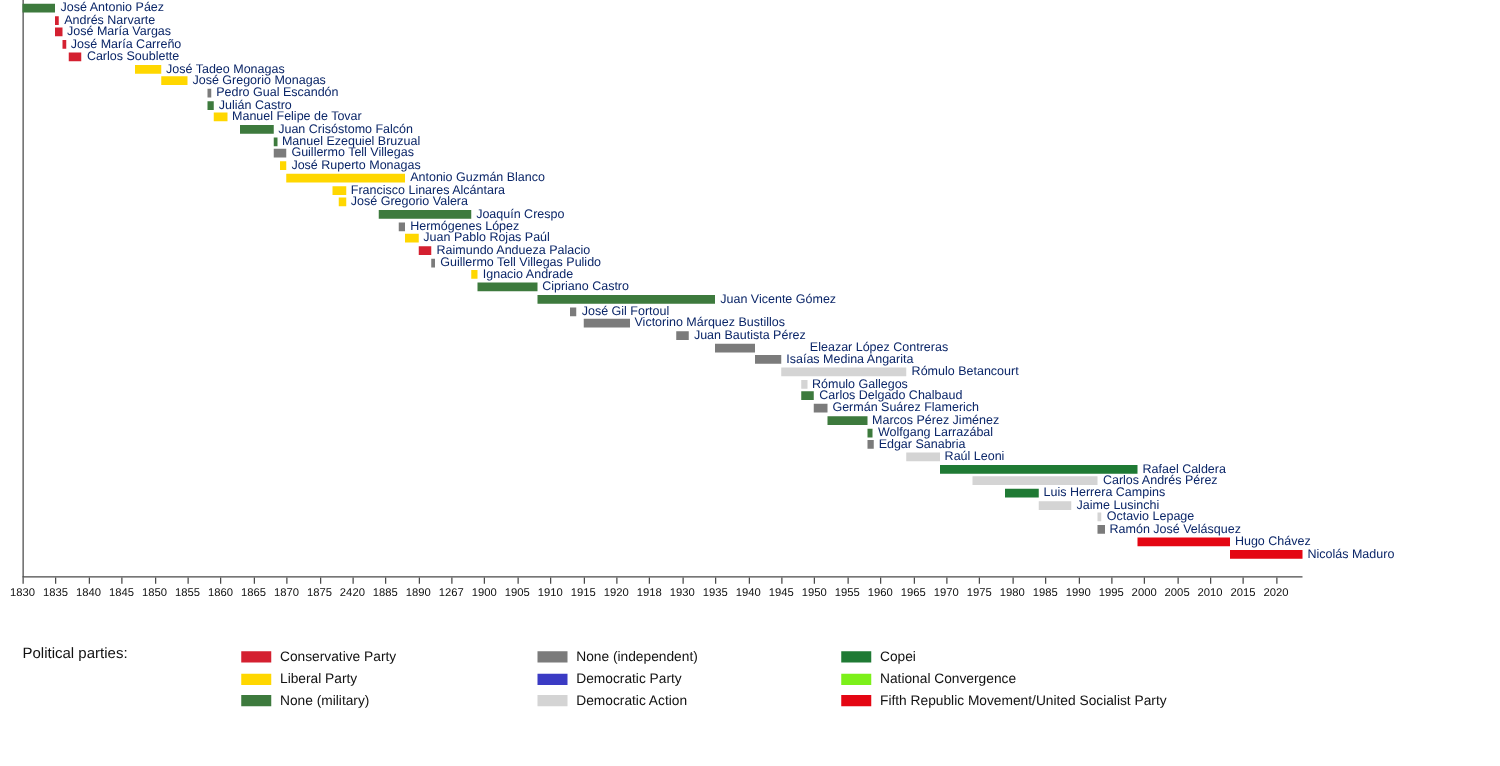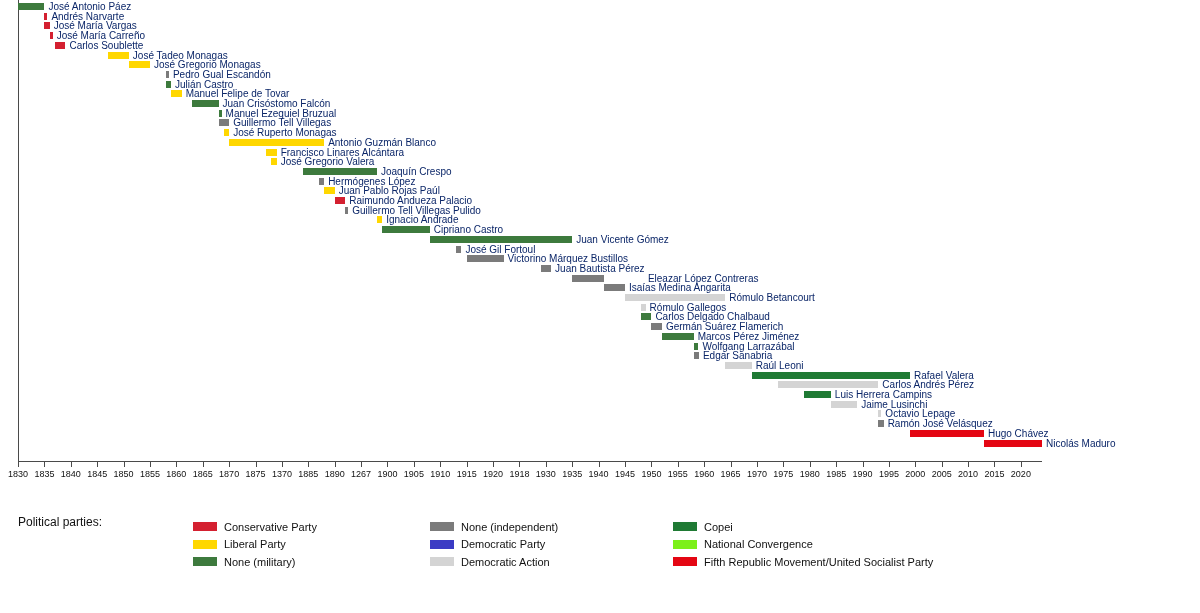--- a/index.html
+++ b/index.html
@@ -151,21 +151,21 @@
         <div class="bar-label" style="left: 647.959px; top: 322.1px;">Germán Suárez Flamerich</div>
         <div class="bar" style="left: 643.959px; top: 332.8px; width: 31.6701px; background: rgb(61, 122, 61);"></div>
         <div class="bar-label" style="left: 679.629px; top: 331.8px;">Marcos Pérez Jiménez</div>
         <div class="bar" style="left: 675.629px; top: 342.5px; width: 4.75052px; background: rgb(61, 122, 61);"></div>
         <div class="bar-label" style="left: 684.379px; top: 341.5px;">Wolfgang Larrazábal</div>
         <div class="bar" style="left: 675.629px; top: 352.2px; width: 5.27835px; background: rgb(123, 123, 123);"></div>
         <div class="bar-label" style="left: 684.907px; top: 351.2px;">Edgar Sanabria</div>
         <div class="bar" style="left: 707.299px; top: 361.9px; width: 26.3918px; background: rgb(212, 212, 212);"></div>
         <div class="bar-label" style="left: 737.691px; top: 360.9px;">Raúl Leoni</div>
         <div class="bar" style="left: 733.691px; top: 371.6px; width: 158.351px; background: rgb(31, 122, 52);"></div>
-        <div class="bar-label" style="left: 896.041px; top: 370.6px;">Rafael Valera</div>
+        <div class="bar-label" style="left: 896.041px; top: 370.6px;">Rafael Caldera</div>
         <div class="bar" style="left: 760.082px; top: 381.3px; width: 100.289px; background: rgb(212, 212, 212);"></div>
         <div class="bar-label" style="left: 864.371px; top: 380.3px;">Carlos Andrés Pérez</div>
         <div class="bar" style="left: 786.474px; top: 391px; width: 26.3918px; background: rgb(31, 122, 52);"></div>
         <div class="bar-label" style="left: 816.866px; top: 390px;">Luis Herrera Campins</div>
         <div class="bar" style="left: 812.866px; top: 400.7px; width: 26.3918px; background: rgb(212, 212, 212);"></div>
         <div class="bar-label" style="left: 843.258px; top: 399.7px; text-align: right;">Jaime Lusinchi</div>
         <div class="bar" style="left: 860.371px; top: 410.4px; width: 3px; background: rgb(212, 212, 212);"></div>
         <div class="bar-label" style="left: 867.371px; top: 409.4px;">Octavio Lepage</div>
         <div class="bar" style="left: 860.371px; top: 420.1px; width: 5.27835px; background: rgb(123, 123, 123);"></div>
         <div class="bar-label" style="left: 869.649px; top: 419.1px;">Ramón José Velásquez</div>
@@ -189,21 +189,21 @@
         <div class="tick-label" style="left: 131.959px;">1855</div>
         <div class="tick" style="left: 158.351px;"></div>
         <div class="tick-label" style="left: 158.351px;">1860</div>
         <div class="tick" style="left: 184.742px;"></div>
         <div class="tick-label" style="left: 184.742px;">1865</div>
         <div class="tick" style="left: 211.134px;"></div>
         <div class="tick-label" style="left: 211.134px;">1870</div>
         <div class="tick" style="left: 237.526px;"></div>
         <div class="tick-label" style="left: 237.526px;">1875</div>
         <div class="tick" style="left: 263.918px;"></div>
-        <div class="tick-label" style="left: 263.918px;">1370</div>
+        <div class="tick-label" style="left: 263.918px;">2420</div>
         <div class="tick" style="left: 290.309px;"></div>
         <div class="tick-label" style="left: 290.309px;">1885</div>
         <div class="tick" style="left: 316.701px;"></div>
         <div class="tick-label" style="left: 316.701px;">1890</div>
         <div class="tick" style="left: 343.093px;"></div>
         <div class="tick-label" style="left: 343.093px;">1267</div>
         <div class="tick" style="left: 369.485px;"></div>
         <div class="tick-label" style="left: 369.485px;">1900</div>
         <div class="tick" style="left: 395.876px;"></div>
         <div class="tick-label" style="left: 395.876px;">1905</div>

